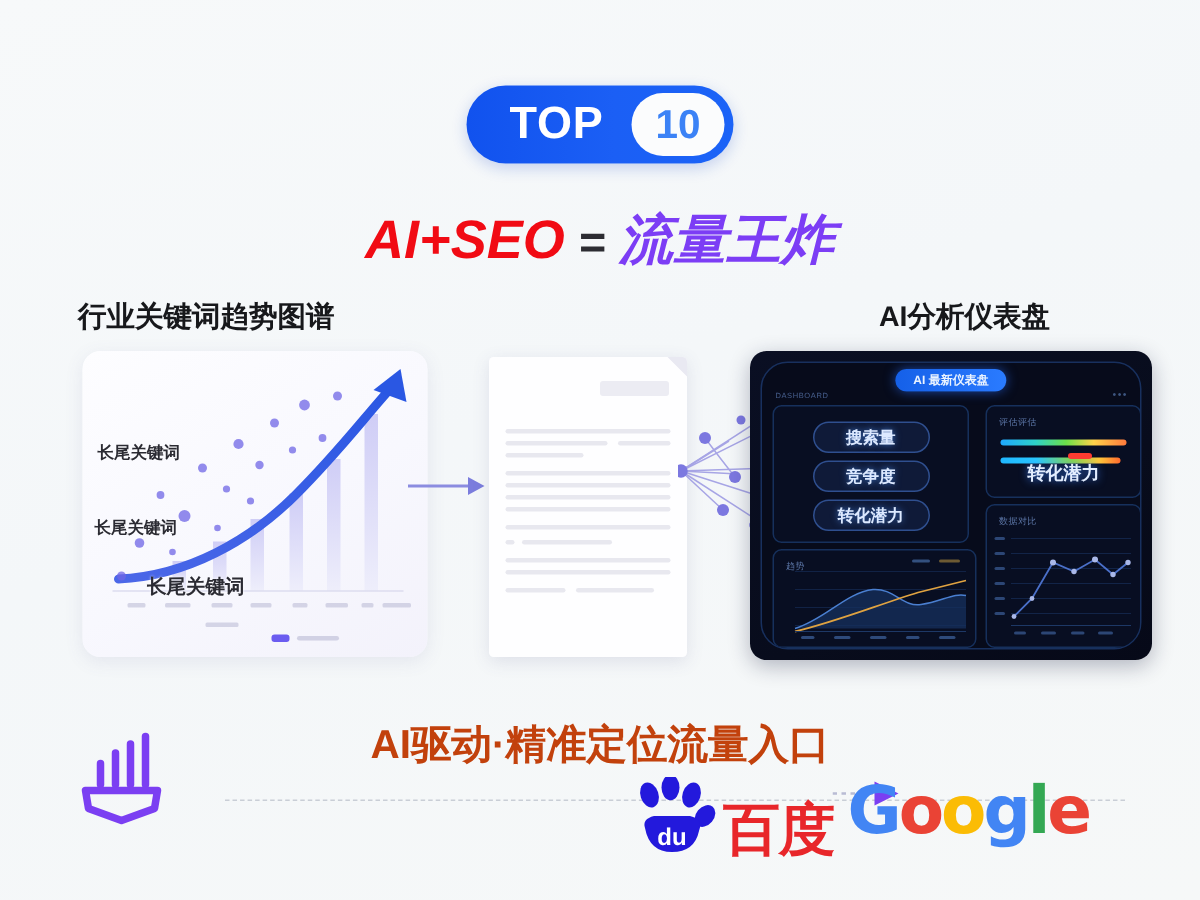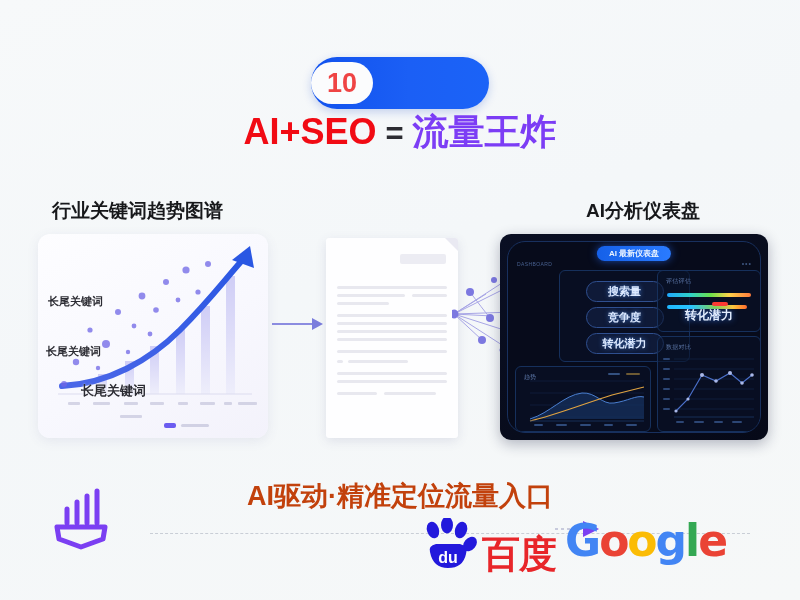--- a/index.html
+++ b/index.html
@@ -24,41 +24,41 @@
   }
   .top-badge-label {
     flex: 1; text-align: center;
     color: #ffffff; font-weight: bold; font-size: 30px;
     letter-spacing: .5px; padding-left: 10px;
   }
   .top-badge-num {
     width: 62px; height: 42px; border-radius: 21px;
     background: #fbfcfd;
     display: flex; align-items: center; justify-content: center;
-    color: #ef4444; font-weight: bold; font-size: 27px;
+    color: #3b82f6; font-weight: bold; font-size: 27px;
   }
 
   
   .headline {
-    position: absolute; left: 0; right: 0; top: 108px;
+    position: absolute; left: 0; right: 0; top: 136px;
     text-align: center; font-size: 36px; font-weight: bold;
-    letter-spacing: 0px; white-space: nowrap;
+    letter-spacing: 0px; white-space: nowrap; font-style: italic;
   }
   .headline .h-ai { color: #f10b14; }
   .headline .h-eq { color: #2c2c32; margin: 0 9px; font-size: 31px; }
   .headline .h-cn { color: #7c3df5; }
 
   
   .cap { position: absolute; font-size: 19px; font-weight: bold; color: #17181b; white-space: nowrap; }
   .cap-left  { left: 52px;  top: 198px; }
   .cap-right { left: 586px; top: 198px; }
 
   
   .chart-card {
-    position: absolute; left: 38px; top: 234px;
+    position: absolute; left: 55px; top: 234px;
     width: 230px; height: 204px;
     background: linear-gradient(150deg,#fdfdff 0%, #f8f8fe 55%, #f3f2fb 100%);
     border-radius: 12px;
     box-shadow: 0 3px 12px rgba(90,90,150,.10);
     overflow: hidden;
     filter: blur(.25px);
   }
   .chart-card svg { display: block; }
   .kw-lab {
     position: absolute; color: #2b2b33; font-weight: bold;
@@ -115,21 +115,21 @@
   .dash-badge {
     position: absolute; left: 50%; top: 4px; transform: translateX(-50%);
     background: linear-gradient(90deg,#1560e8,#2a7bff);
     color: #eaf3ff; font-size: 8px; font-weight: bold;
     padding: 2px 12px; border-radius: 9px; white-space: nowrap;
     box-shadow: 0 0 8px rgba(40,110,255,.6);
   }
   .dash-sub { position: absolute; left: 9px; top: 19px; font-size: 5px; color: #48608f; letter-spacing: .4px; }
   .dash-dots { position: absolute; right: 8px; top: 18px; font-size: 7px; color: #3d5párd; color:#3d557f; letter-spacing:1px; }
   .panel { position: absolute; border: 1px solid #16305c; border-radius: 6px; background: rgba(10,18,40,.55); }
-  .p-pills  { left: 7px;  top: 28px;  width: 131px; height: 92px; margin-left: 44px; }
+  .p-pills  { left: 7px;  top: 28px;  width: 131px; height: 92px; }
   .p-area   { left: 7px;  top: 124px; width: 136px; height: 66px; }
   .p-gauge  { left: 149px;top: 28px;  width: 104px; height: 62px; }
   .p-line   { left: 149px;top: 94px;  width: 104px; height: 96px; }
   .pill {
     position: absolute; left: 50%; transform: translateX(-50%);
     width: 78px; height: 21px; border-radius: 11px;
     border: 1px solid #2f4f8f; background: rgba(18,30,62,.8);
     display: flex; align-items: center; justify-content: center;
     color: #dce9ff; font-size: 11px; font-weight: bold;
     text-shadow: 0 0 5px rgba(80,150,255,.7);
@@ -162,20 +162,21 @@
   .google { position: absolute; left: 565px; top: 519px; font-size: 44px; font-weight: bold; letter-spacing: -2px; line-height: 1; font-family: "DejaVu Sans", sans-serif; }
   .g-b { color: #4285f4; } .g-r { color: #ea4335; } .g-y { color: #fbbc05; } .g-g { color: #34a853; }
   .g-arrow { position: absolute; left: 555px; top: 518px; }
 </style>
 </head>
 <body>
 
 <div class="stage">
 
   <div class="top-badge">
+    <div class="top-badge-label">TOP</div>
     <div class="top-badge-num">10</div>
   </div>
 
   <div class="headline">
     <span class="h-ai">AI+SEO</span><span class="h-eq">=</span><span class="h-cn">流量王炸</span>
   </div>
 
   <div class="cap cap-right">AI分析仪表盘</div>
   <div class="cap cap-left">行业关键词趋势图谱</div>
 

